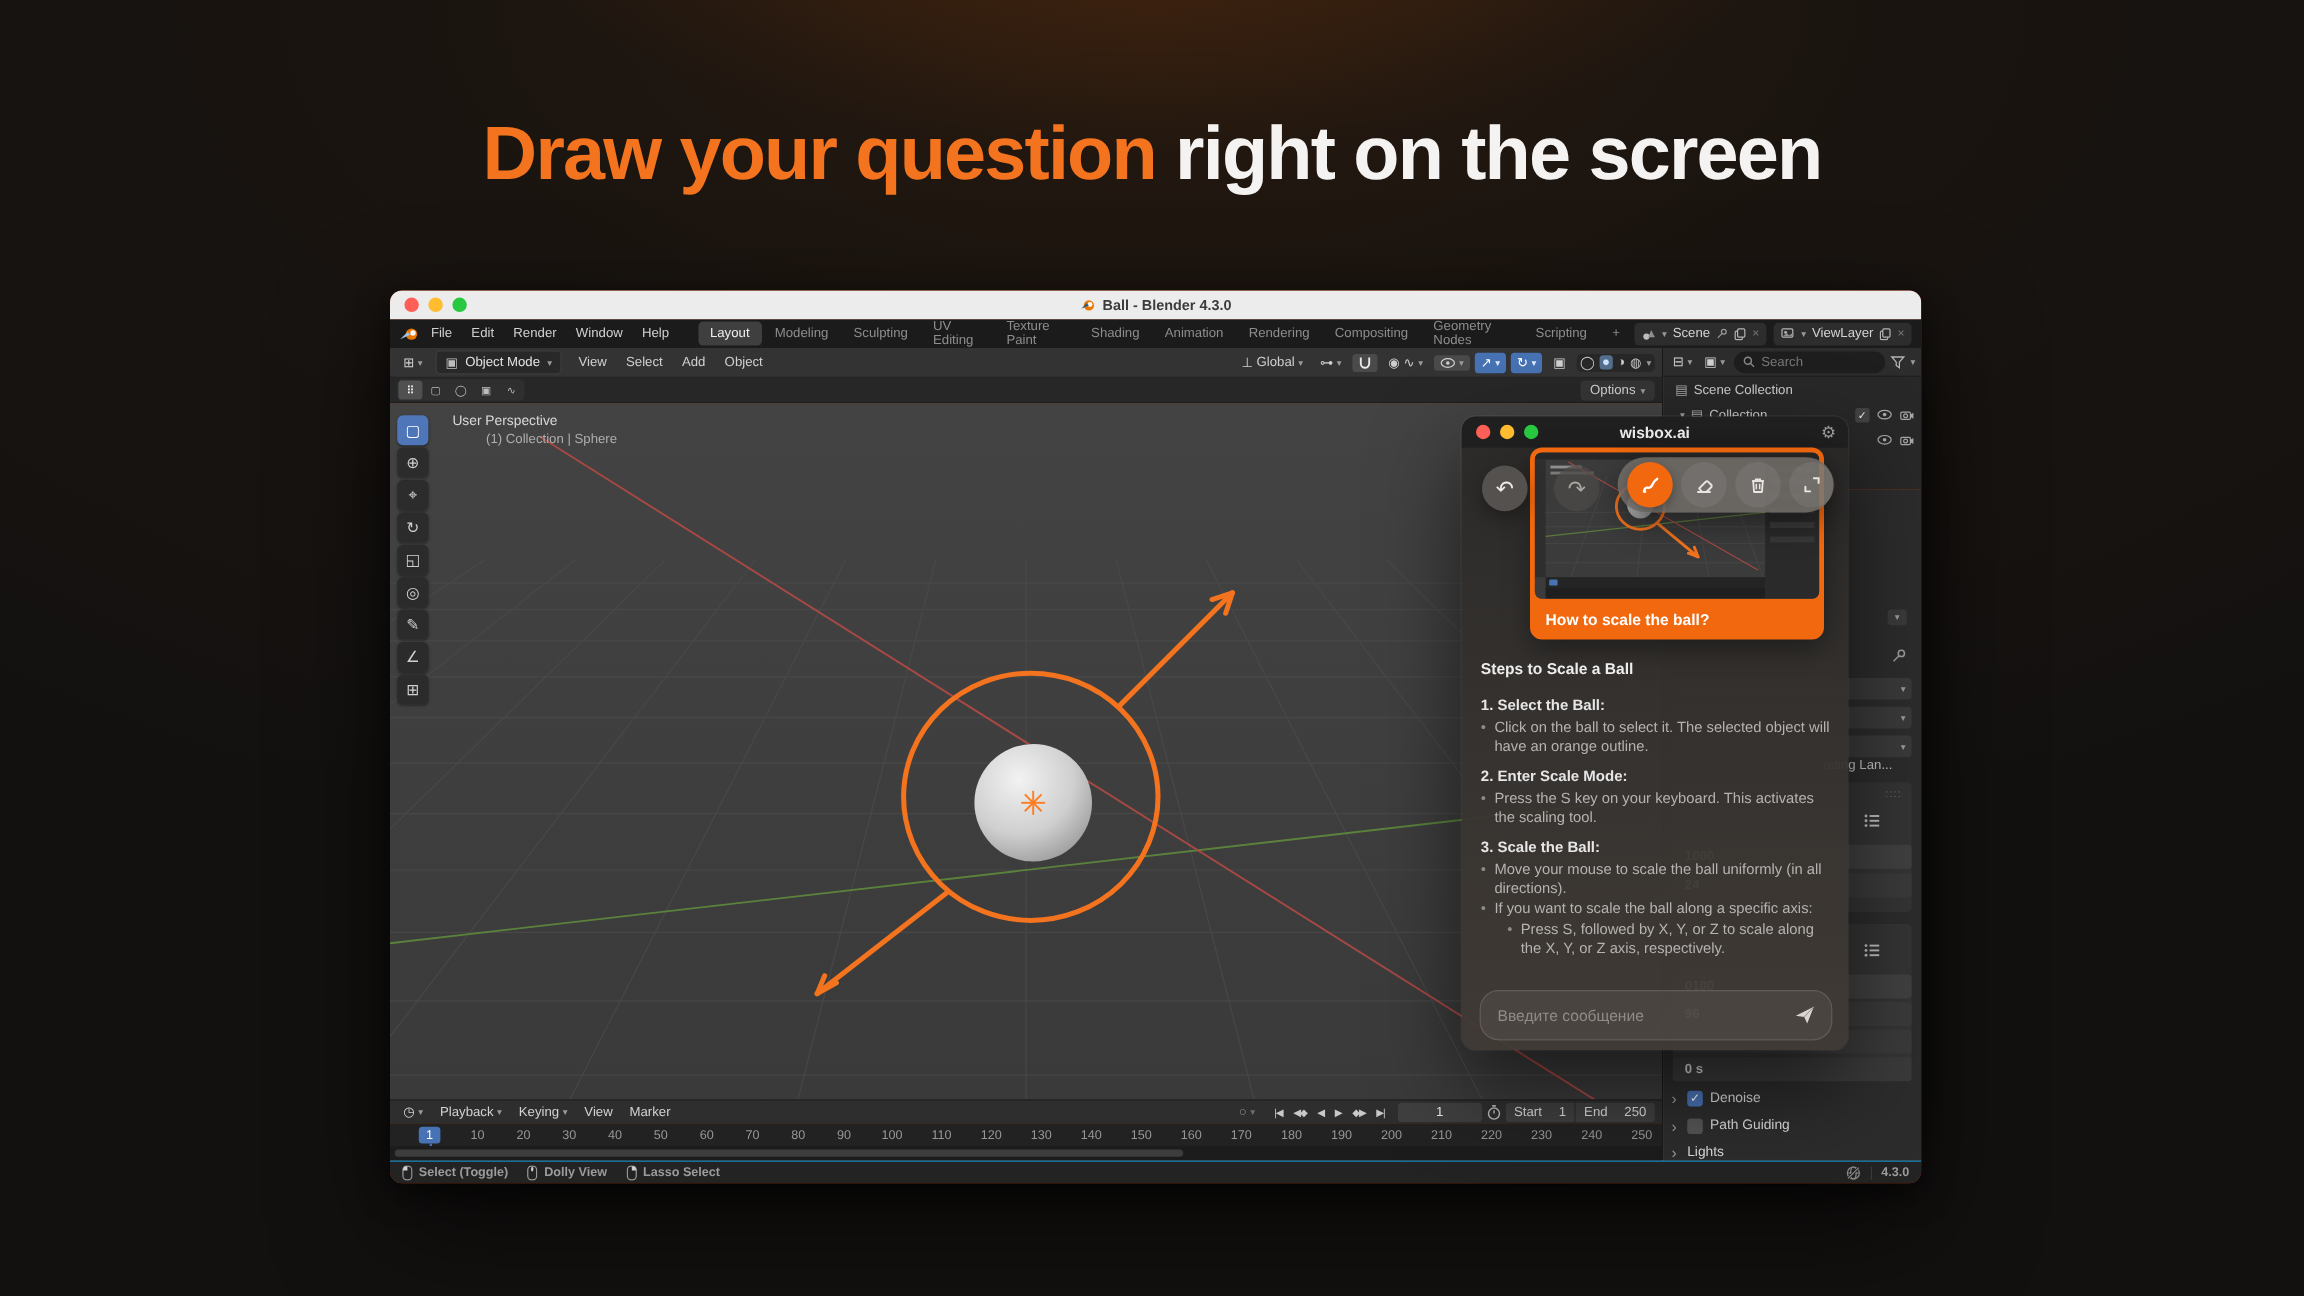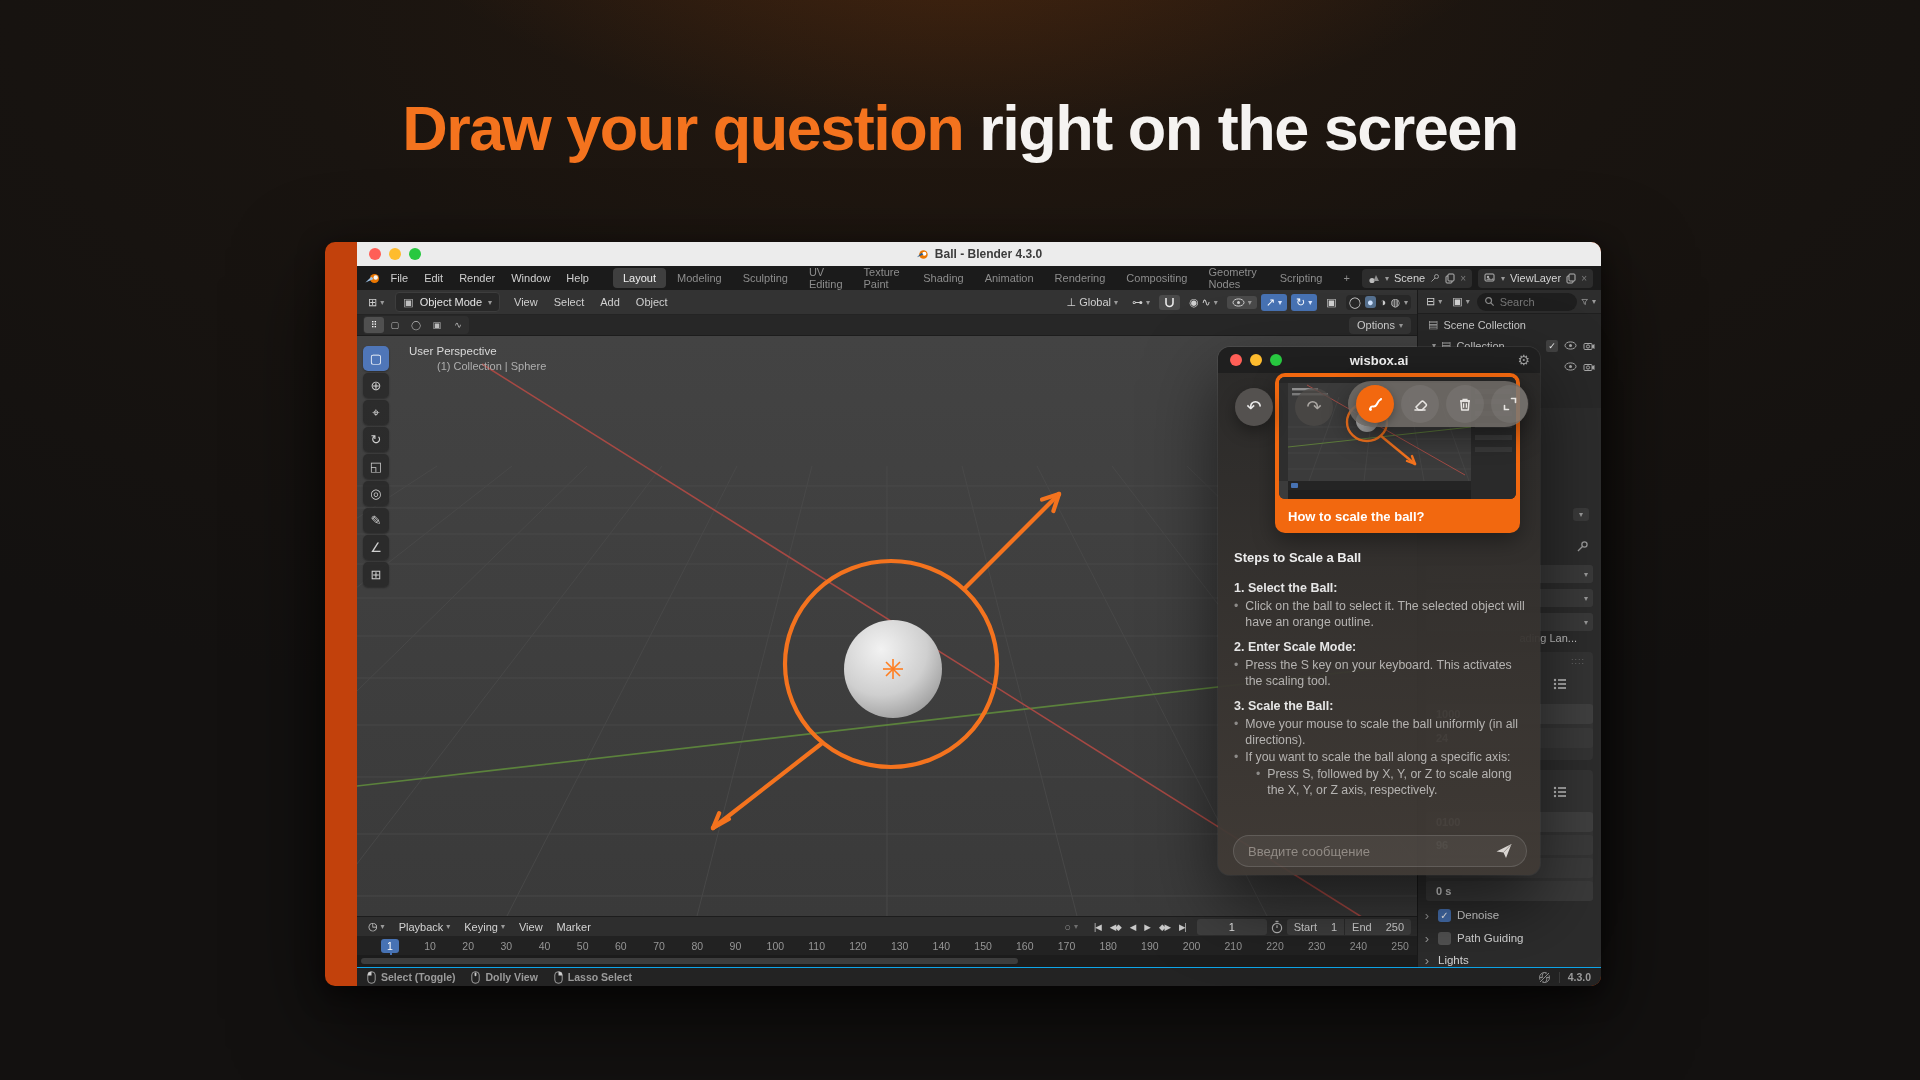--- a/index.html
+++ b/index.html
@@ -12,21 +12,21 @@
       #131110;
     position:relative;color:#ccc;
   }
   .hero{position:absolute;top:92px;left:0;width:1920px;text-align:center;
     font-size:63px;font-weight:800;letter-spacing:-1.5px;color:#f5f3f1;}
   .hero .orange{color:#f4731e;}
 
   
   .bwin{position:absolute;left:325px;top:242px;width:1276px;height:744px;border-radius:10px;
     overflow:hidden;box-shadow:0 34px 90px rgba(0,0,0,0.6),0 8px 26px rgba(0,0,0,0.5);
-    display:flex;flex-direction:column;background:#c2410c;font-size:11px;padding-left:32px;}
+    display:flex;flex-direction:column;background:#c2410c;font-size:11px;}
   .mac-titlebar{height:24px;background:#ececec;display:flex;align-items:center;position:relative;flex:none;}
   .lights{display:flex;gap:8px;margin-left:12px;}
   .light{width:12px;height:12px;border-radius:50%;}
   .l-red{background:#ff5f57;} .l-yellow{background:#febc2e;} .l-green{background:#28c840;}
   .mac-title{position:absolute;left:0;right:0;text-align:center;font-size:12px;font-weight:700;color:#3c3c3c;
     display:flex;align-items:center;justify-content:center;gap:6px;height:100%;}
   .topbar{height:24px;background:#1b1b1b;display:flex;align-items:center;padding:0 8px;gap:2px;flex:none;}
   .menu-item{color:#d0d0d0;padding:3px 8px;border-radius:3px;cursor:default;}
   .tabs{display:flex;align-items:center;margin-left:14px;gap:1px;}
   .tabs>span{color:#8d8d8d;padding:4px 10px;border-radius:4px;}
@@ -123,21 +123,21 @@
   .rb-tool{background:rgba(255,255,255,0.07);color:#e8e5e2;}
   .rb-draw{background:#f2680f;color:#fff;box-shadow:0 3px 8px rgba(0,0,0,0.3);}
   .rb-undo{position:absolute;left:17px;top:41px;background:rgba(88,85,82,0.92);color:#ececec;font-size:18px;z-index:5;box-shadow:0 6px 16px rgba(0,0,0,0.35);}
   .rb-redo{position:absolute;left:77px;top:41px;background:rgba(78,75,72,0.75);color:#aaa6a2;font-size:18px;z-index:5;}
   .wb-content{position:absolute;left:16px;right:13px;top:203px;bottom:60px;overflow:hidden;}
   .wb-h{color:#ededed;font-size:13px;font-weight:700;margin-bottom:16px;}
   .step-title{color:#e6e6e6;font-size:12.5px;font-weight:700;margin-top:10px;margin-bottom:3px;}
   .bullet{display:flex;gap:7px;color:#b5b3b1;font-size:12.3px;line-height:16px;margin-bottom:1px;}
   .bullet .d{color:#8d8b89;flex:none;}
   .bullet.sub{margin-left:22px;}
-  .wb-input{position:absolute;left:15px;right:13px;bottom:8px;height:32px;border-radius:16px;
+  .wb-input{position:absolute;left:15px;right:13px;bottom:8px;height:42px;border-radius:16px;
     background:rgba(255,255,255,0.06);border:1px solid rgba(255,255,255,0.13);display:flex;align-items:center;padding:0 12px 0 14px;}
   .wb-input input{flex:1;background:transparent;border:none;outline:none;color:#ddd;font-size:13px;font-family:"Liberation Sans",sans-serif;}
   .wb-input input::placeholder{color:#918b85;}
 </style>
 </head>
 <body>
 
 <h1 class="hero"><span class="orange">Draw your question</span><span> right on the screen</span></h1>
 
 <div class="bwin">

